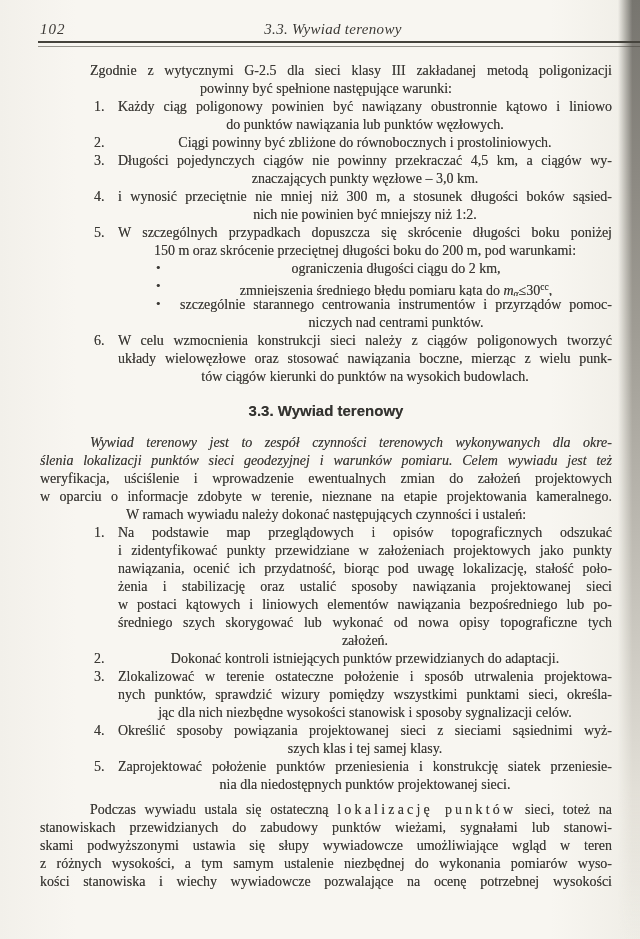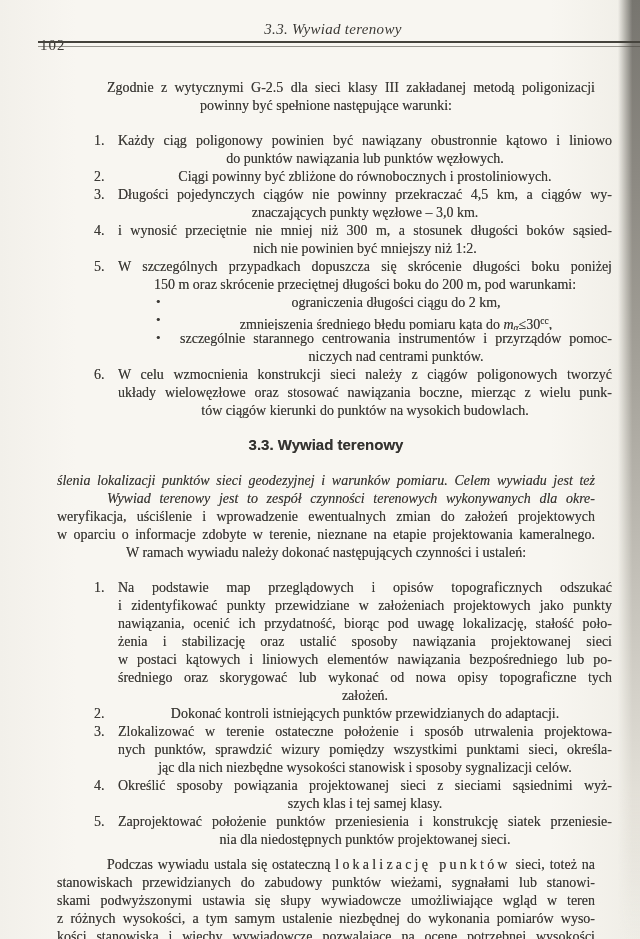--- a/index.html
+++ b/index.html
@@ -21,21 +21,21 @@
       #ccc9c1 68%, #e2dfd7 84%, rgba(226,223,215,0) 100%);
     -webkit-mask-image:linear-gradient(to right,transparent 0%,#000 65%);
             mask-image:linear-gradient(to right,transparent 0%,#000 65%);
     pointer-events:none;
   }
 
   .running-header{
     position:absolute;top:21px;left:40px;right:14px;height:18px;
     font-size:15px;
   }
-  .pagenum{position:absolute;left:0;top:16px;letter-spacing:1px;}
+  .pagenum{position:absolute;left:0;top:0;letter-spacing:1px;font-style:italic;}
   .running-title{
     position:absolute;left:0;right:0;top:0;text-align:center;
     font-style:italic;letter-spacing:0.3px;
   }
   .header-rule{
     position:absolute;top:41px;left:38px;right:0;height:6px;
     border-top:2.5px solid var(--rule,#45433c);
     border-bottom:1.5px solid rgba(69,67,60,0.55);
     box-sizing:border-box;
   }
@@ -47,21 +47,21 @@
   }
 
   .line{
     display:block;height:18px;overflow:hidden;
     text-align:center;
   }
   .line.j{text-align:justify;text-align-last:justify;}
   .line.ind{padding-left:50px;}
   .line.it{font-style:italic;}
 
-  .para{margin:17px;}
+  .para{margin:0;}
   .para.gap{margin-top:7px;}
 
   .heading{
     font-family:"Liberation Sans","DejaVu Sans",sans-serif;
     font-weight:bold;font-size:15px;line-height:20px;
     text-align:center;margin:15px 0 13px;color:#343330;
   }
 
   .olist{margin:0;}
   .oli{position:relative;padding-left:78px;}
@@ -131,35 +131,35 @@
         </div>
         <div class="oli">
           <span class="num">6.</span>
           <div class="line j">W celu wzmocnienia konstrukcji sieci należy z ciągów poligonowych tworzyć</div>
           <div class="line j">układy wielowęzłowe oraz stosować nawiązania boczne, mierząc z wielu punk-</div>
           <div class="line">tów ciągów kierunki do punktów na wysokich budowlach.</div>
         </div>
       </div>
       <div class="heading">3.3. Wywiad terenowy</div>
       <div class="para">
+        <div class="line j ind it">Wywiad terenowy jest to zespół czynności terenowych wykonywanych dla okre-</div>
         <div class="line j it">ślenia lokalizacji punktów sieci geodezyjnej i warunków pomiaru. Celem wywiadu jest też</div>
-        <div class="line j ind it">Wywiad terenowy jest to zespół czynności terenowych wykonywanych dla okre-</div>
         <div class="line j">weryfikacja, uściślenie i wprowadzenie ewentualnych zmian do założeń projektowych</div>
         <div class="line j">w oparciu o informacje zdobyte w terenie, nieznane na etapie projektowania kameralnego.</div>
         <div class="line">W ramach wywiadu należy dokonać następujących czynności i ustaleń:</div>
       </div>
       <div class="olist">
         <div class="oli">
           <span class="num">1.</span>
           <div class="line j">Na podstawie map przeglądowych i opisów topograficznych odszukać</div>
           <div class="line j">i zidentyfikować punkty przewidziane w założeniach projektowych jako punkty</div>
           <div class="line j">nawiązania, ocenić ich przydatność, biorąc pod uwagę lokalizację, stałość poło-</div>
           <div class="line j">żenia i stabilizację oraz ustalić sposoby nawiązania projektowanej sieci</div>
           <div class="line j">w postaci kątowych i liniowych elementów nawiązania bezpośredniego lub po-</div>
-          <div class="line j">średniego oraz skorygować lub wykonać od nowa opisy topograficzne tych</div>
+          <div class="line j">średniego szych skorygować lub wykonać od nowa opisy topograficzne tych</div>
           <div class="line">założeń.</div>
         </div>
         <div class="oli">
           <span class="num">2.</span>
           <div class="line">Dokonać kontroli istniejących punktów przewidzianych do adaptacji.</div>
         </div>
         <div class="oli">
           <span class="num">3.</span>
           <div class="line j">Zlokalizować w terenie ostateczne położenie i sposób utrwalenia projektowa-</div>
           <div class="line j">nych punktów, sprawdzić wizury pomiędzy wszystkimi punktami sieci, określa-</div>

